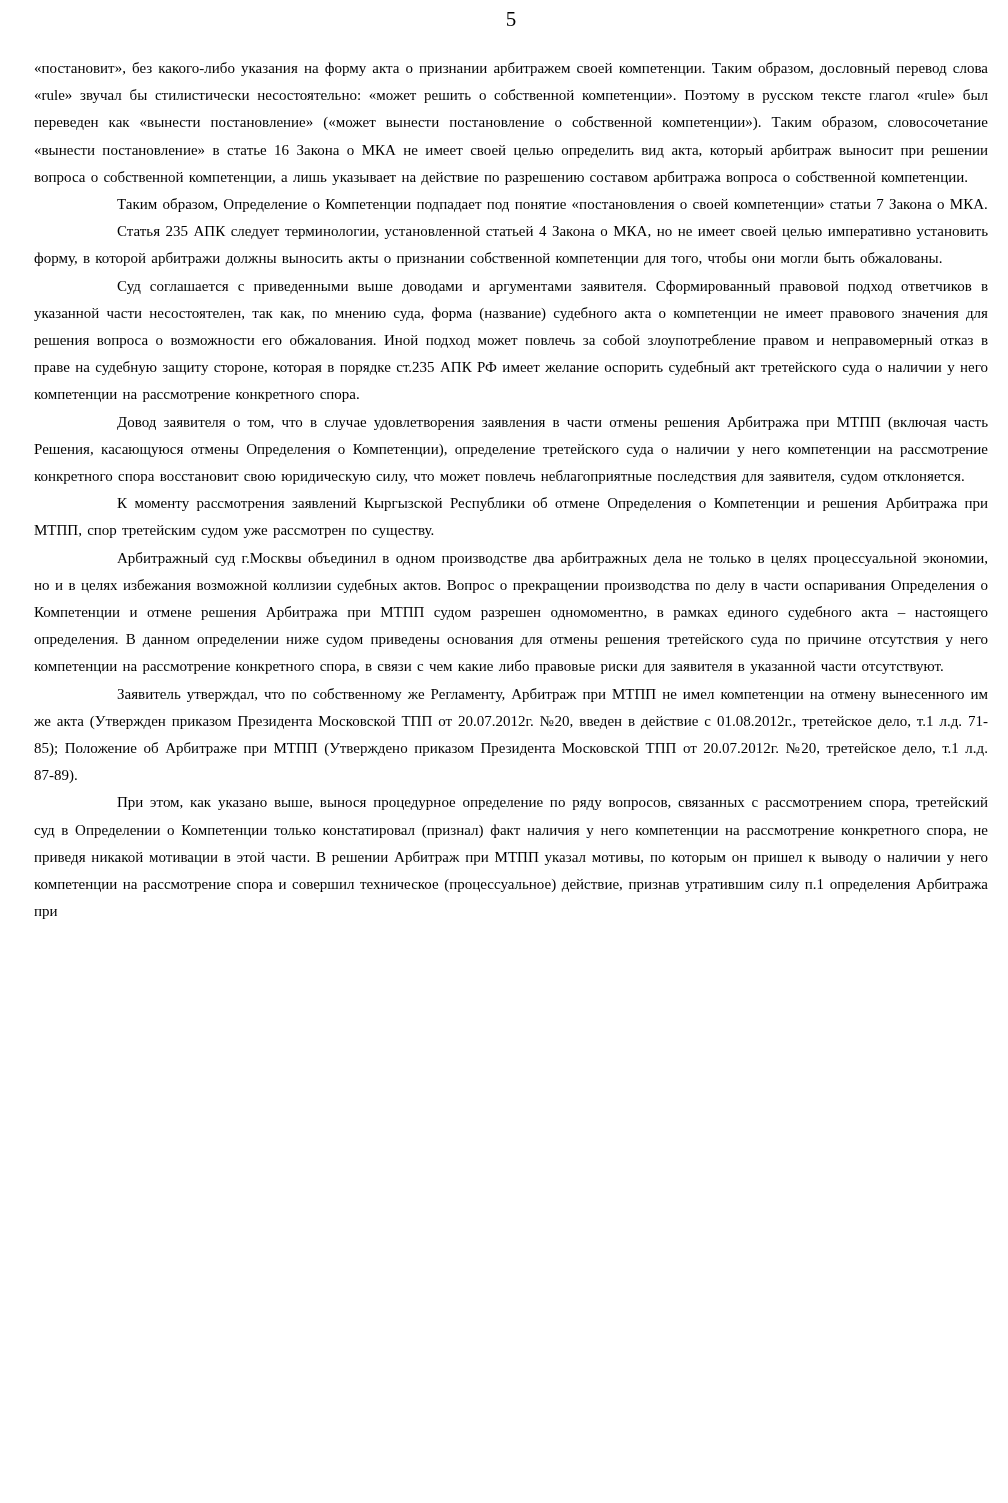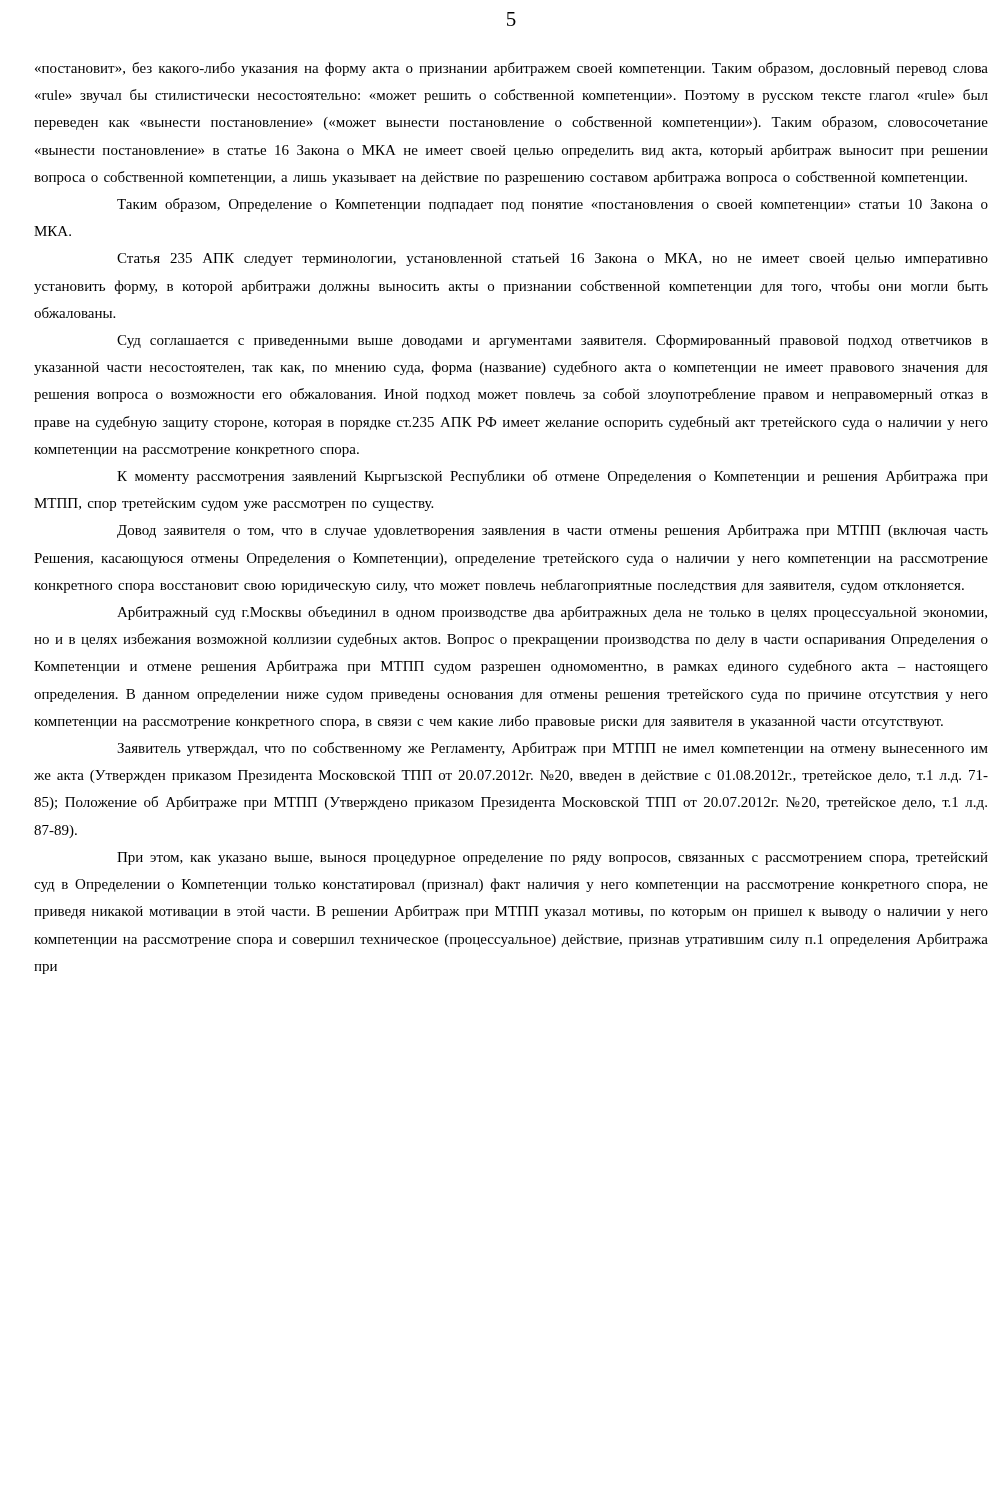--- a/index.html
+++ b/index.html
@@ -38,22 +38,22 @@
   }
 </style>
 </head>
 <body>
 
 <div class="page">
   <div class="page-number">5</div>
 
   <div class="body-text">
     <p class="continuation">«постановит», без какого-либо указания на форму акта о признании арбитражем своей компетенции. Таким образом, дословный перевод слова «rule» звучал бы стилистически несостоятельно: «может решить о собственной компетенции». Поэтому в русском тексте глагол «rule» был переведен как «вынести постановление» («может вынести постановление о собственной компетенции»). Таким образом, словосочетание «вынести постановление» в статье 16 Закона о МКА не имеет своей целью определить вид акта, который арбитраж выносит при решении вопроса о собственной компетенции, а лишь указывает на действие по разрешению составом арбитража вопроса о собственной компетенции.</p>
-    <p>Таким образом, Определение о Компетенции подпадает под понятие «постановления о своей компетенции» статьи 10 Закона о МКА.</p>
-    <p>Статья 235 АПК следует терминологии, установленной статьей 16 Закона о МКА, но не имеет своей целью императивно установить форму, в которой арбитражи должны выносить акты о признании собственной компетенции для того, чтобы они могли быть обжалованы.</p>
+    <p>Таким образом, Определение о Компетенции подпадает под понятие «постановления о своей компетенции» статьи 7 Закона о МКА.</p>
+    <p>Статья 235 АПК следует терминологии, установленной статьей 4 Закона о МКА, но не имеет своей целью императивно установить форму, в которой арбитражи должны выносить акты о признании собственной компетенции для того, чтобы они могли быть обжалованы.</p>
     <p>Суд соглашается с приведенными выше доводами и аргументами заявителя. Сформированный правовой подход ответчиков в указанной части несостоятелен, так как, по мнению суда, форма (название) судебного акта о компетенции не имеет правового значения для решения вопроса о возможности его обжалования. Иной подход может повлечь за собой злоупотребление правом и неправомерный отказ в праве на судебную защиту стороне, которая в порядке ст.235 АПК РФ имеет желание оспорить судебный акт третейского суда о наличии у него компетенции на рассмотрение конкретного спора.</p>
+    <p>Довод заявителя о том, что в случае удовлетворения заявления в части отмены решения Арбитража при МТПП (включая часть Решения, касающуюся отмены Определения о Компетенции), определение третейского суда о наличии у него компетенции на рассмотрение конкретного спора восстановит свою юридическую силу, что может повлечь неблагоприятные последствия для заявителя, судом отклоняется.</p>
     <p>К моменту рассмотрения заявлений Кыргызской Республики об отмене Определения о Компетенции и решения Арбитража при МТПП, спор третейским судом уже рассмотрен по существу.</p>
-    <p>Довод заявителя о том, что в случае удовлетворения заявления в части отмены решения Арбитража при МТПП (включая часть Решения, касающуюся отмены Определения о Компетенции), определение третейского суда о наличии у него компетенции на рассмотрение конкретного спора восстановит свою юридическую силу, что может повлечь неблагоприятные последствия для заявителя, судом отклоняется.</p>
     <p>Арбитражный суд г.Москвы объединил в одном производстве два арбитражных дела не только в целях процессуальной экономии, но и в целях избежания возможной коллизии судебных актов. Вопрос о прекращении производства по делу в части оспаривания Определения о Компетенции и отмене решения Арбитража при МТПП судом разрешен одномоментно, в рамках единого судебного акта – настоящего определения. В данном определении ниже судом приведены основания для отмены решения третейского суда по причине отсутствия у него компетенции на рассмотрение конкретного спора, в связи с чем какие либо правовые риски для заявителя в указанной части отсутствуют.</p>
     <p>Заявитель утверждал, что по собственному же Регламенту, Арбитраж при МТПП не имел компетенции на отмену вынесенного им же акта (Утвержден приказом Президента Московской ТПП от 20.07.2012г. №20, введен в действие с 01.08.2012г., третейское дело, т.1 л.д. 71-85); Положение об Арбитраже при МТПП (Утверждено приказом Президента Московской ТПП от 20.07.2012г. №20, третейское дело, т.1 л.д. 87-89).</p>
     <p>При этом, как указано выше, вынося процедурное определение по ряду вопросов, связанных с рассмотрением спора, третейский суд в Определении о Компетенции только констатировал (признал) факт наличия у него компетенции на рассмотрение конкретного спора, не приведя никакой мотивации в этой части. В решении Арбитраж при МТПП указал мотивы, по которым он пришел к выводу о наличии у него компетенции на рассмотрение спора и совершил техническое (процессуальное) действие, признав утратившим силу п.1 определения Арбитража при</p>
   </div>
 </div>
 
 </body></html>

